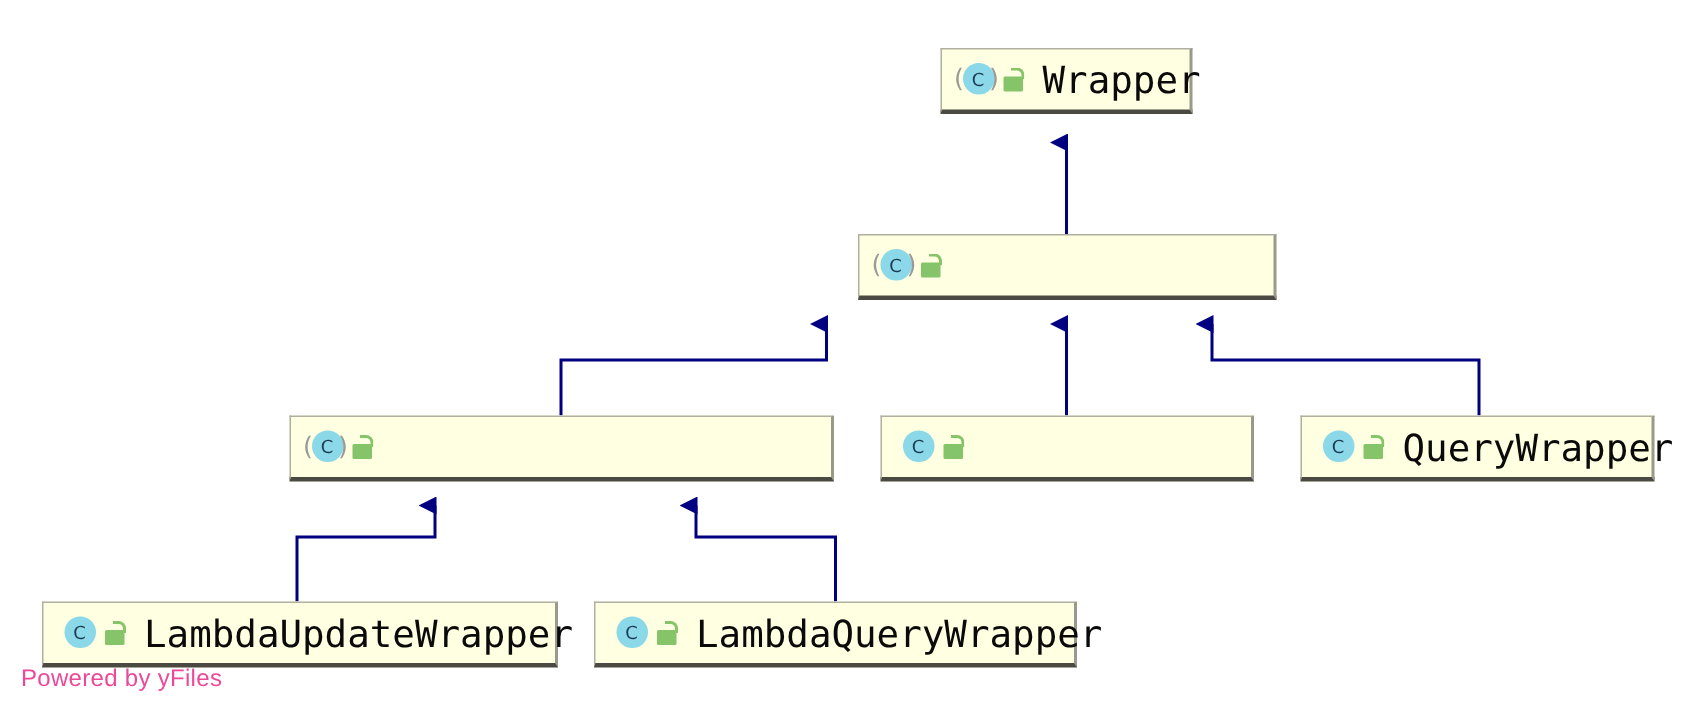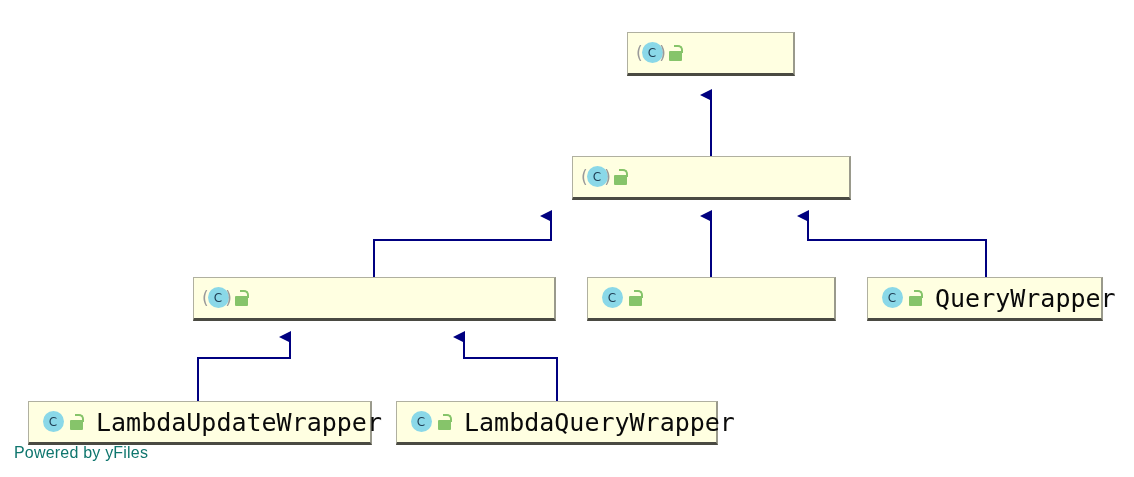--- a/index.html
+++ b/index.html
@@ -124,21 +124,21 @@
     letter-spacing: 0px;
     line-height: 1;
   }
 
   #watermark {
     position: absolute;
     left: 14px;
     top: 444px;
     font-family: "Liberation Sans", sans-serif;
     font-size: 16px;
-    color: #0f766e;
+    color: #ec4899;
     letter-spacing: 0.2px;
   }
 </style>
 </head>
 <body>
 
 <div id="diagram-canvas">
 
   <svg id="edge-layer" viewBox="0 0 1134 477" width="1134" height="477">
     <defs>
@@ -166,20 +166,21 @@
         <span class="bracket left">(</span>
         <span class="disc"></span>
         <span class="glyph">C</span>
         <span class="bracket right">)</span>
       </span>
       <span class="lock-icon">
         <span class="shackle"></span>
         <span class="body"></span>
       </span>
     </span>
+    <span class="node-label">Wrapper</span>
   </div>
 
   <div class="uml-node" style="left:572px; top:156px; width:279px;">
     <span class="node-icons">
       <span class="class-icon abstract">
         <span class="bracket left">(</span>
         <span class="disc"></span>
         <span class="glyph">C</span>
         <span class="bracket right">)</span>
       </span>

